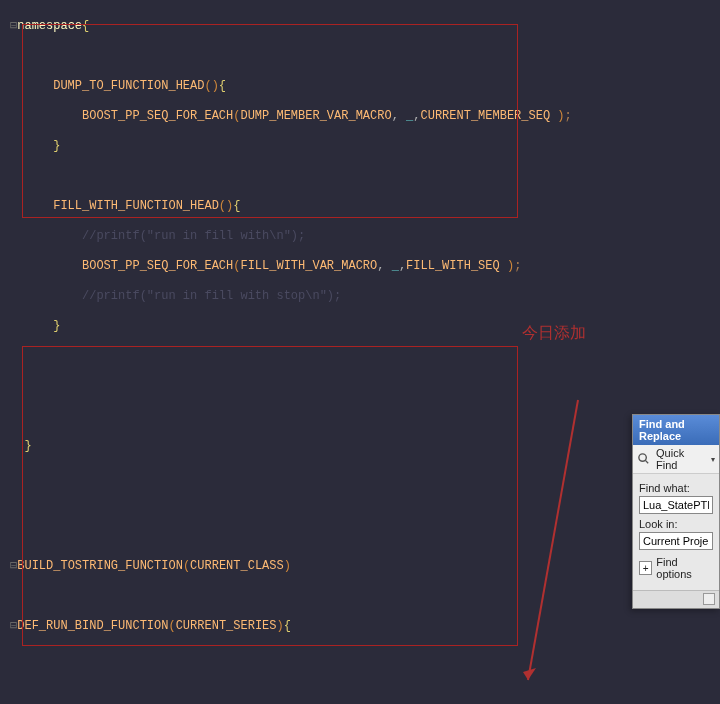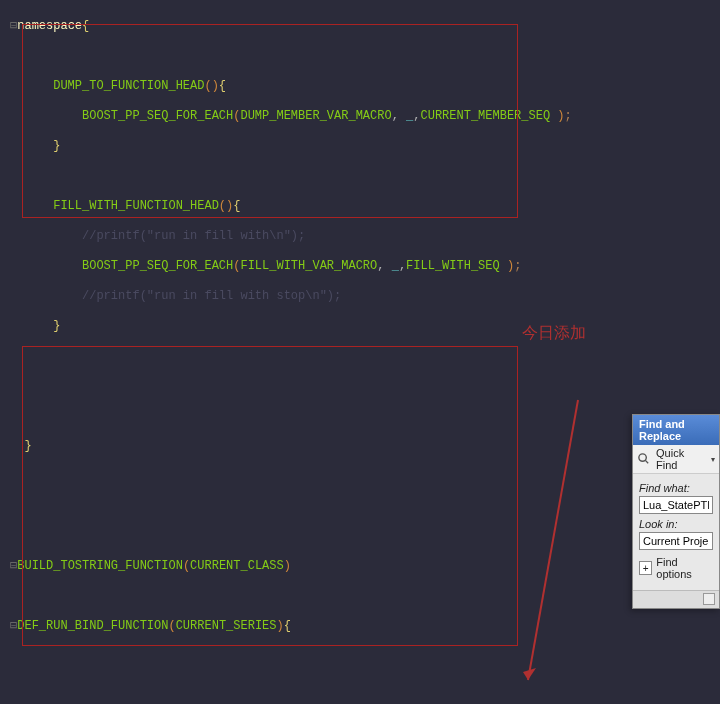--- a/index.html
+++ b/index.html
@@ -19,21 +19,21 @@
   white-space: pre;
   position: relative;
 }
 .line { display: block; height: 15px; }
 .fold {
   color: #666;
 }
 .kw-blue { color: #fef9c3; }
 .kw-cyan { color: #5fbfbf; }
 .str-orange { color: #d0883a; }
-.ident { color: #84cc16; }
+.ident { color: #fdba74; }
 .paren-y { color: #e0d070; }
 .punct { color: #b0b0b0; }
 .comment { color: #4a4a60; }
 .semicol { color: #b08050; }
 .red-border {
   border: 1px solid #aa2222;
   position: absolute;
 }
 .border1 { left: 22px; top: 24px; width: 496px; height: 194px; }
 .border2 { left: 22px; top: 346px; width: 496px; height: 300px; }
@@ -78,21 +78,21 @@
   padding: 2px 4px;
   display: flex;
   align-items: center;
   gap: 6px;
 }
 .find-toolbar .icon {
   width: 14px; height: 14px;
   display: inline-block;
 }
 .find-body { padding: 4px 6px; }
-.find-label { margin-top: 4px; font-style: italic; }
+.find-label { margin-top: 4px; }
 .find-input {
   width: 100%;
   border: 1px solid #888;
   background: #fff;
   padding: 2px 3px;
   font-size: 11px;
   margin-top: 2px;
 }
 .find-options {
   margin-top: 6px;

